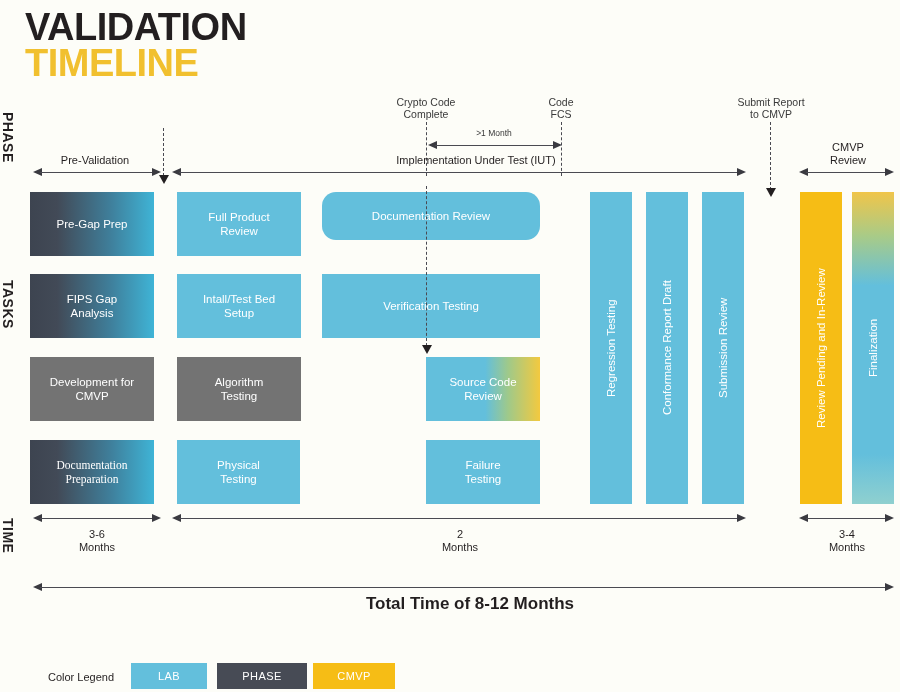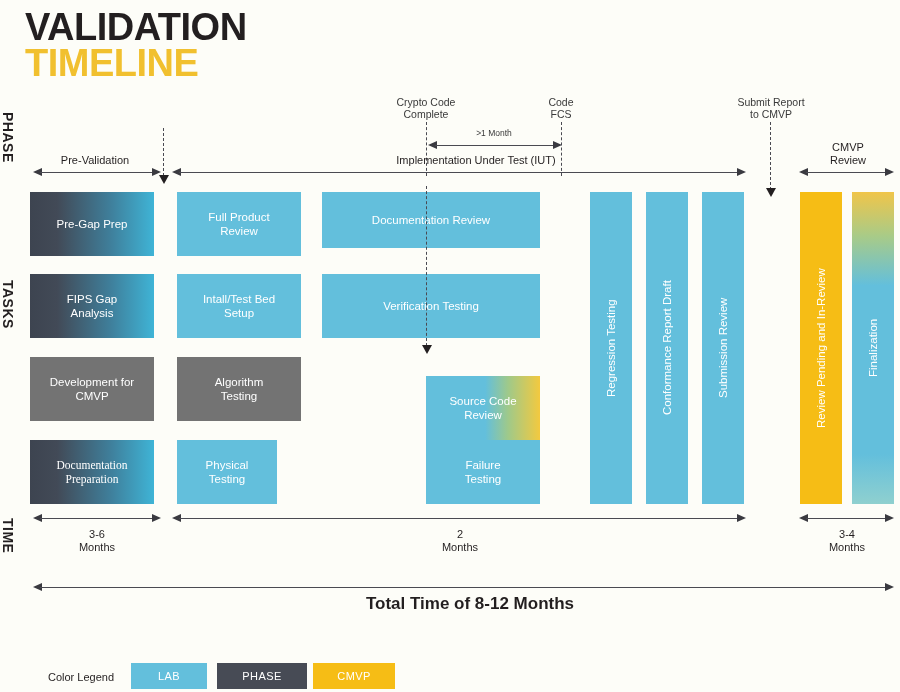--- a/index.html
+++ b/index.html
@@ -187,32 +187,32 @@
   <span>Review</span>
 </div>
 <div class="abs task lab" style="left:177px;top:274px;width:124px;height:64px;flex-direction:column;">
   <span>Intall/Test Bed</span>
   <span>Setup</span>
 </div>
 <div class="abs task vendor-solid" style="left:177px;top:357px;width:124px;height:64px;flex-direction:column;">
   <span>Algorithm</span>
   <span>Testing</span>
 </div>
-<div class="abs task lab" style="left:177px;top:440px;width:100px;height:64px;flex-direction:column;">
+<div class="abs task lab" style="left:177px;top:440px;width:123px;height:64px;flex-direction:column;">
   <span>Physical</span>
   <span>Testing</span>
 </div>
 
-<div class="abs task lab" style="left:322px;top:192px;width:218px;height:56px;">
+<div class="abs task lab" style="left:322px;top:192px;width:218px;height:48px;border-radius:14px;">
   <span>Documentation Review</span>
 </div>
 <div class="abs task lab" style="left:322px;top:274px;width:218px;height:64px;">
   <span>Verification Testing</span>
 </div>
-<div class="abs task grad-lab-cmvp" style="left:426px;top:376px;width:114px;height:64px;flex-direction:column;">
+<div class="abs task grad-lab-cmvp" style="left:426px;top:357px;width:114px;height:64px;flex-direction:column;">
   <span>Source Code</span>
   <span>Review</span>
 </div>
 <div class="abs task lab" style="left:426px;top:440px;width:114px;height:64px;flex-direction:column;">
   <span>Failure</span>
   <span>Testing</span>
 </div>
 
 <div class="abs vguide" style="left:426px;top:186px;height:160px;"></div>
 <div class="abs arrow-down" style="left:422px;top:345px;"></div>

